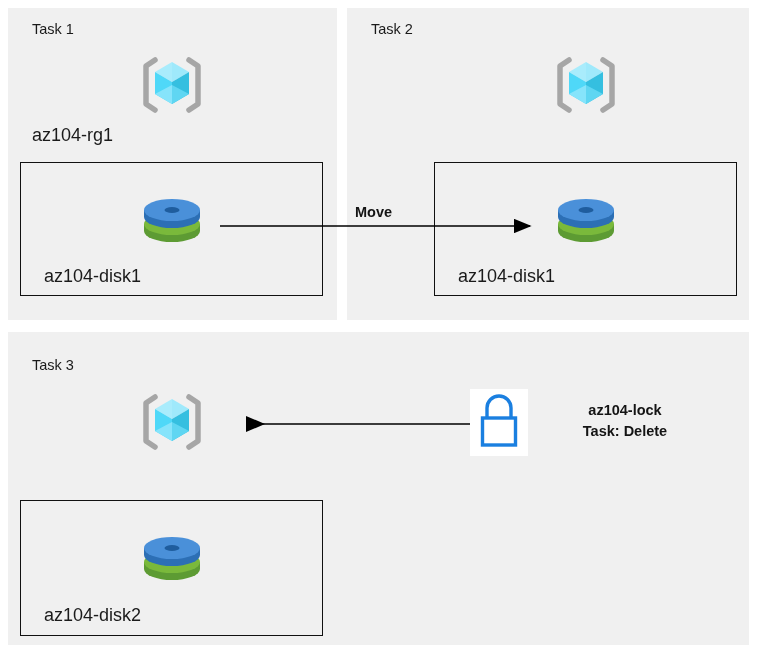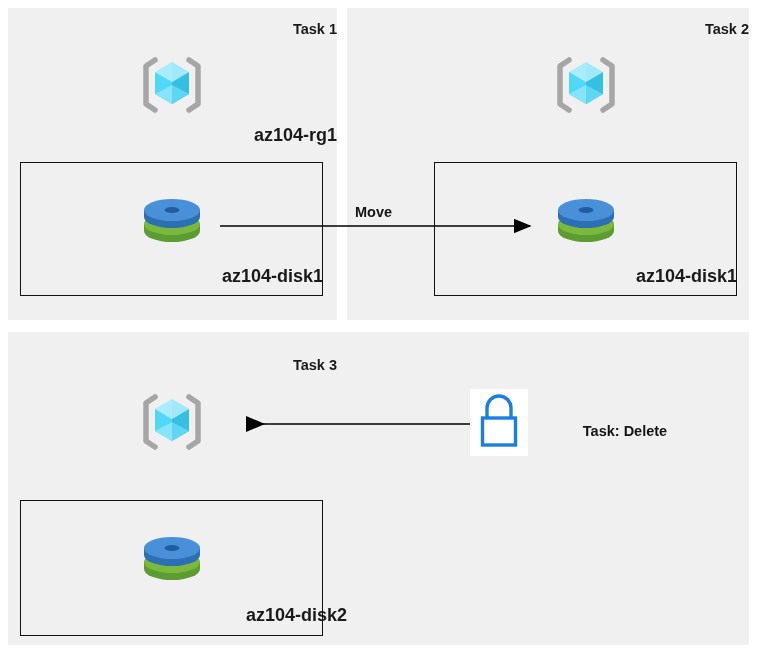--- a/index.html
+++ b/index.html
@@ -23,26 +23,27 @@
     background: #f0f0f0;
   }
   .inner-box {
     position: absolute;
     background: #f0f0f0;
     border: 1.5px solid #111111;
     box-sizing: border-box;
   }
   .label {
     position: absolute;
-    font-weight: bold;
+    font-weight: normal;
     font-size: 14px;
     color: #1a1a1a;
-    text-align: right;
+    text-align: left;
     white-space: nowrap;
     line-height: 18px;
+    margin-left: 24px;
   }
   .task-title {
     font-size: 14.5px;
   }
   .res-label {
     font-size: 18px;
   }
   .icon-wrap {
     position: absolute;
   }
@@ -202,16 +203,17 @@
     <line x1="228" y1="11" x2="4" y2="11" stroke="#000000" stroke-width="1.6" marker-end="url(#arrowLeft)"></line>
   </svg>
 
   <div class="lock-tile" style="left:470px; top:389px; width:58px; height:67px;">
     <svg width="58" height="67" viewBox="0 0 58 67">
       <path d="M17 29 L17 19 A12 12 0 0 1 41 19 L41 29" fill="none" stroke="#1a7fe0" stroke-width="3.4" stroke-linecap="butt"></path>
       <rect x="12.5" y="29" width="33" height="27" fill="none" stroke="#1a7fe0" stroke-width="3.4"></rect>
     </svg>
   </div>
 
+  <div class="lock-text" style="left:540px; top:400px; width:170px;">az104-lock</div>
 
   <div class="lock-text" style="left:540px; top:421px; width:170px;">Task: Delete</div>
 
 </div>
 
 </body></html>

